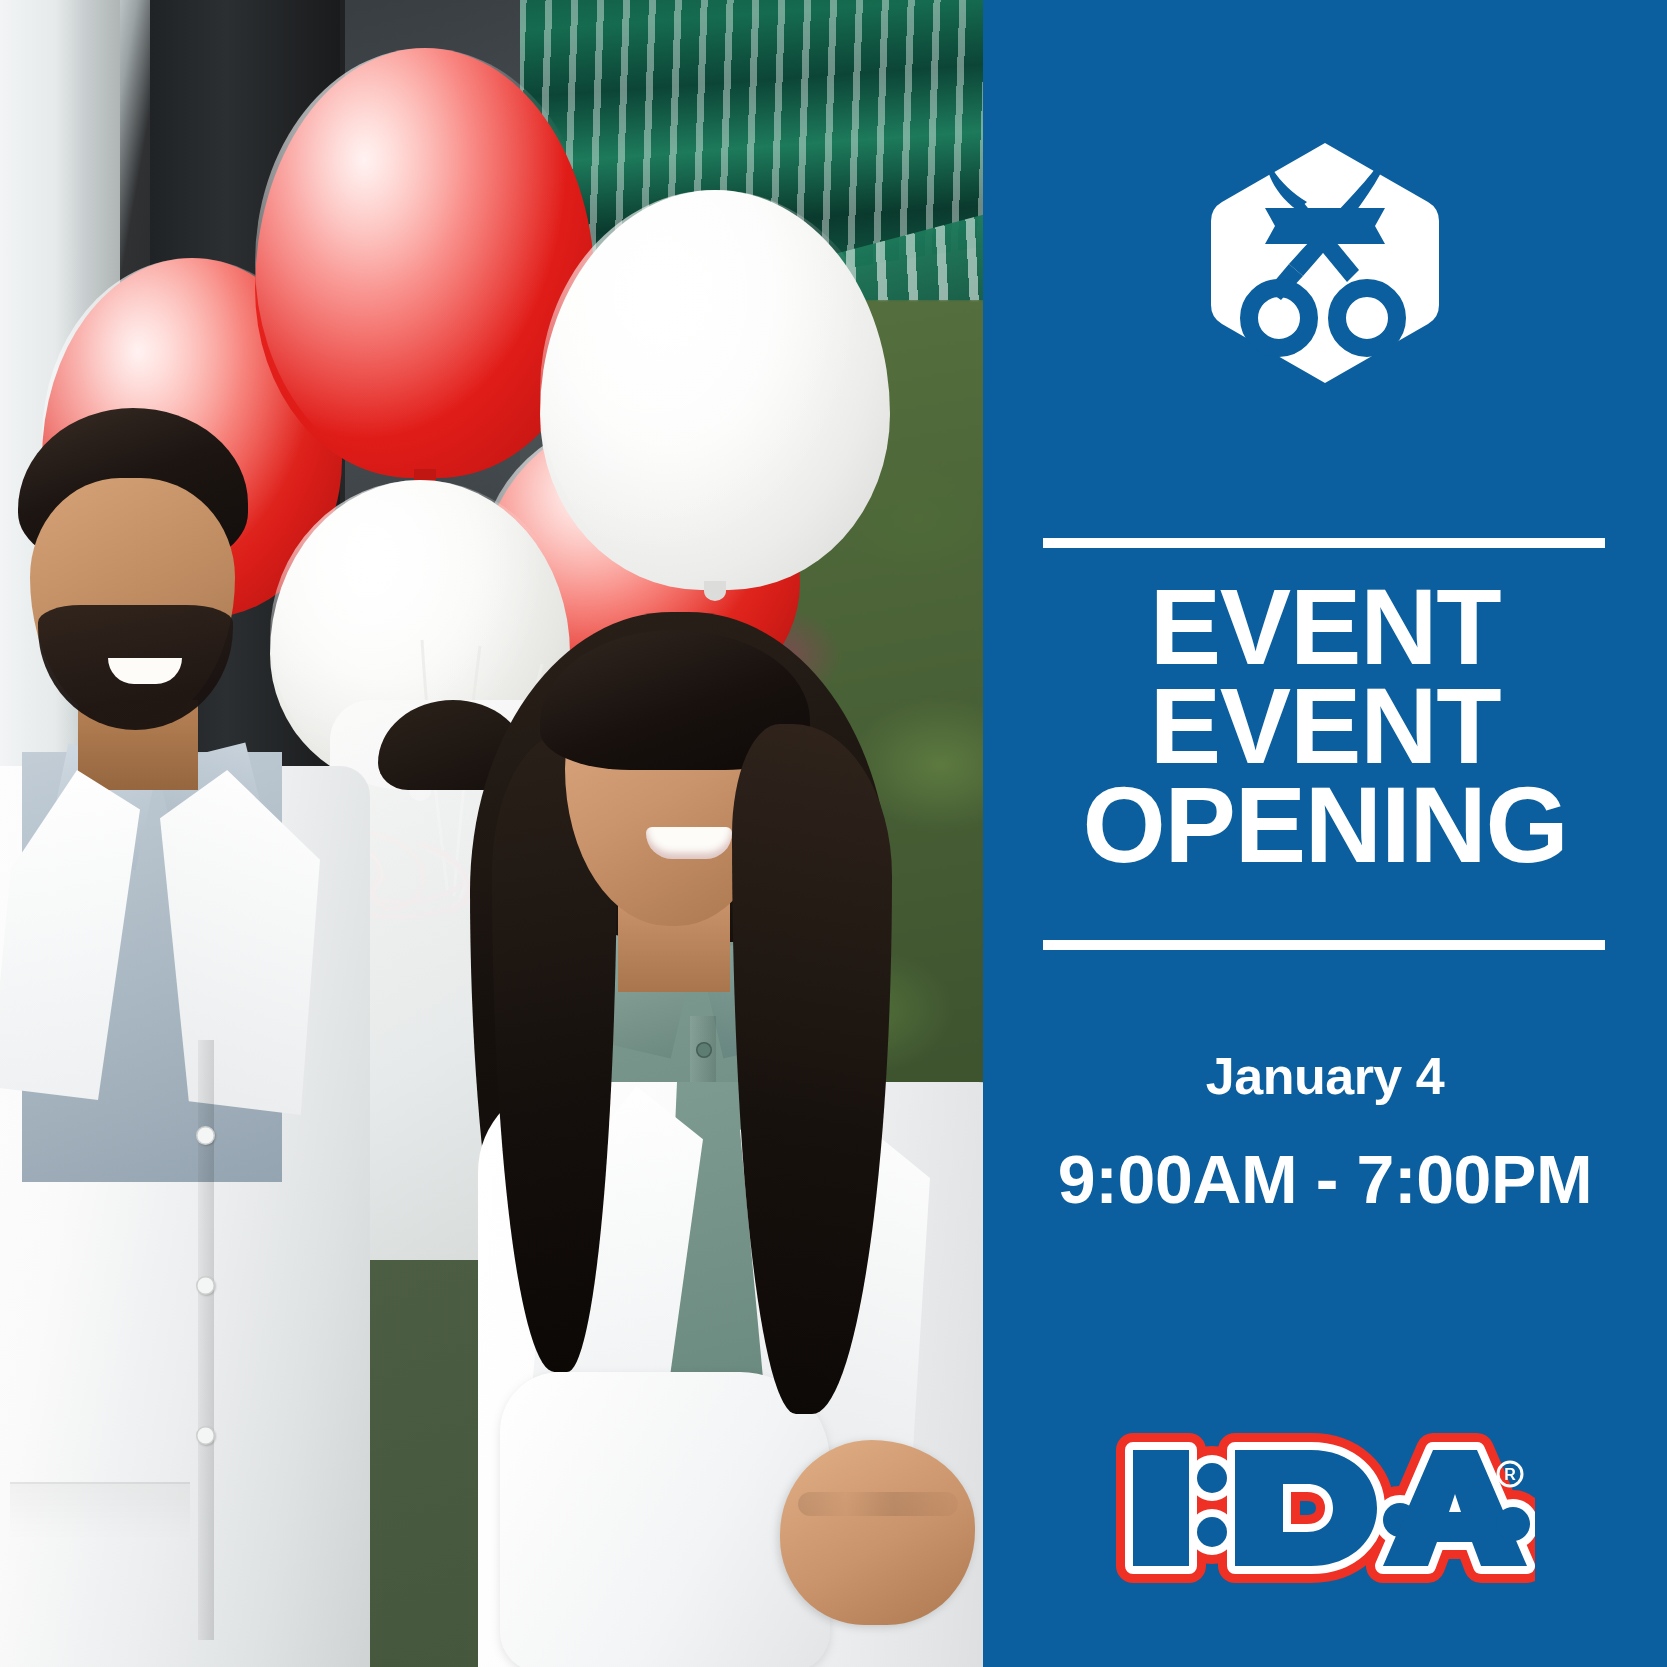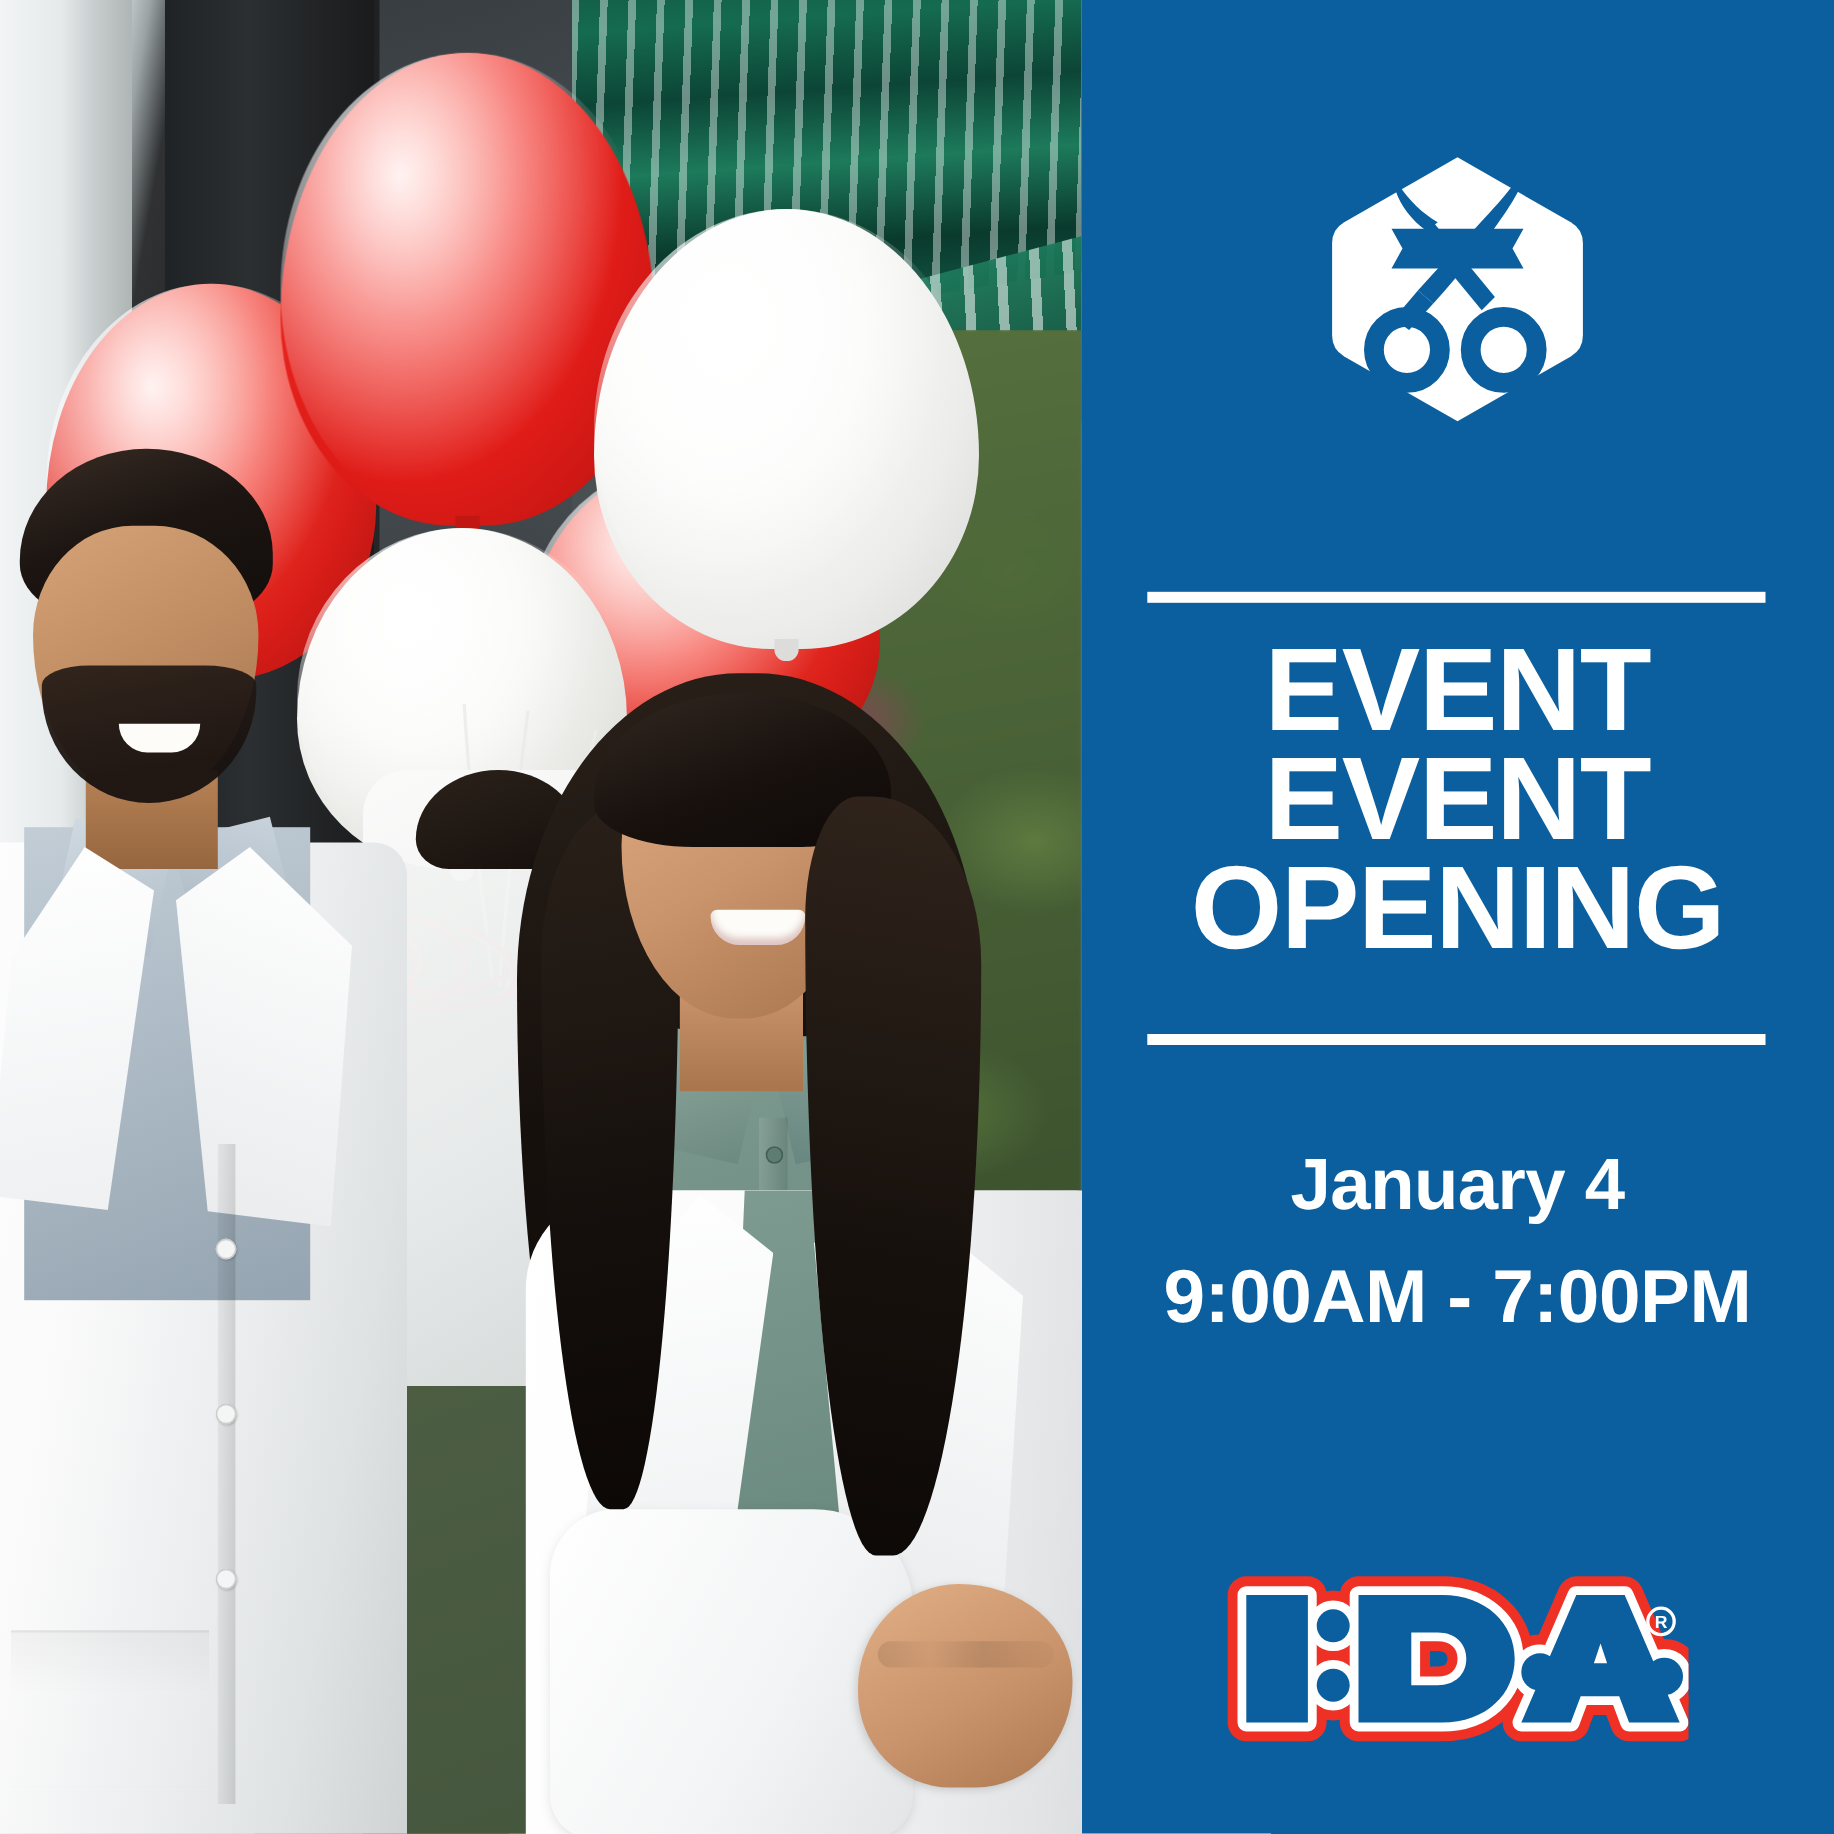--- a/index.html
+++ b/index.html
@@ -215,21 +215,21 @@
   .rule{position:absolute;left:60px;width:562px;height:10px;background:#ffffff;}
   .rule-top{top:538px;}
   .rule-bot{top:940px;}
 
   .headline{position:absolute;left:0;top:578px;width:684px;
             color:#ffffff;text-align:center;
             font-size:107px;line-height:99px;font-weight:700;
             letter-spacing:-1.2px;}
 
   .date{position:absolute;left:0;top:1030px;width:684px;text-align:center;
-        color:#ffffff;font-size:66px;line-height:92px;font-weight:600;
+        color:#ffffff;font-size:52px;line-height:92px;font-weight:600;
         letter-spacing:-.5px;}
   .time{position:absolute;left:0;top:1140px;width:684px;text-align:center;
         color:#ffffff;font-size:68px;line-height:78px;font-weight:600;
         letter-spacing:-.4px;}
 
   .logo-wrap{position:absolute;left:50%;top:1428px;transform:translateX(-50%);
              width:420px;height:160px;}
 </style>
 </head>
 <body>

